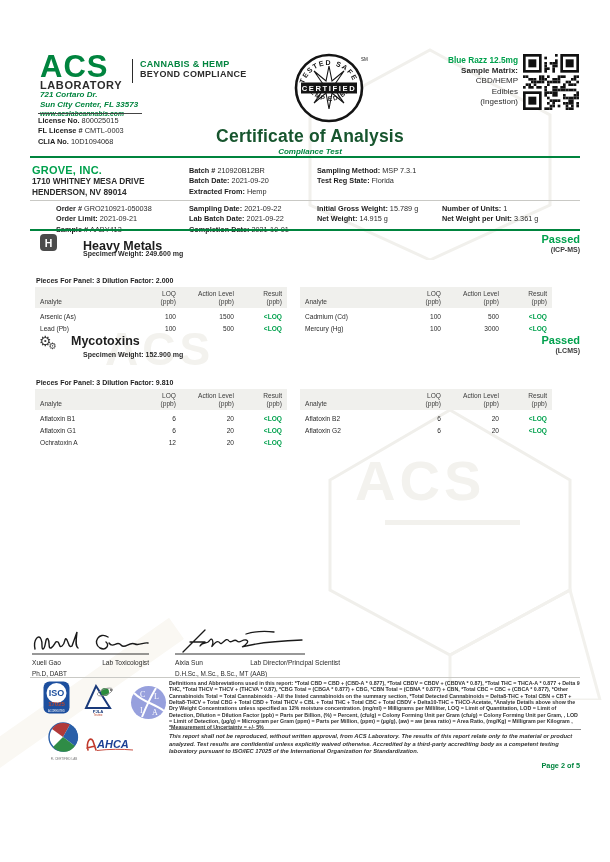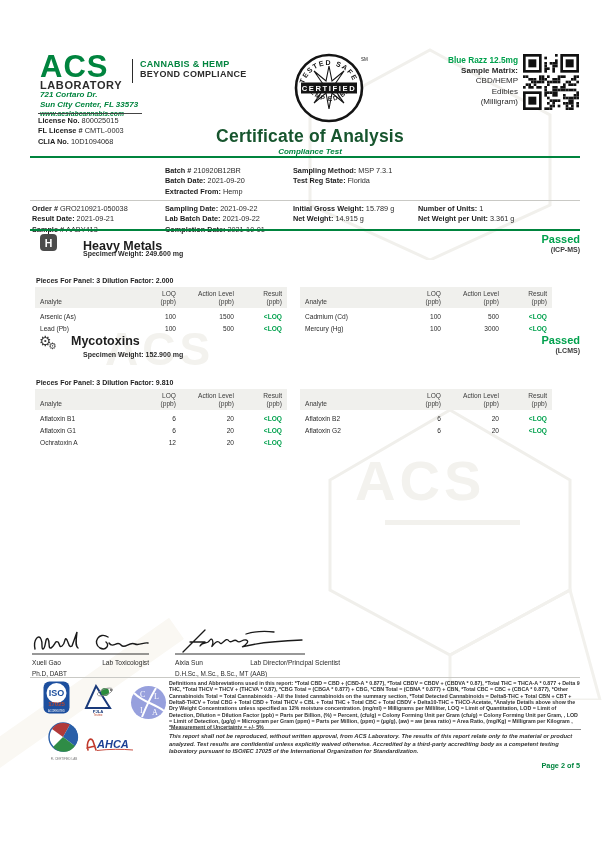--- a/index.html
+++ b/index.html
@@ -27,21 +27,21 @@
   .product .pname{color:#00a14d;font-weight:bold;font-size:8.3px;}
   .product .pmx{font-weight:bold;}
   .coa-title{font-size:17.5px;font-weight:bold;color:#17552e;text-align:center;letter-spacing:.2px;}
   .coa-sub{font-size:8px;font-weight:bold;color:#00843e;text-align:center;font-style:italic;}
   .rule-green{height:2px;background:#00843e;}
   .rule-gray{height:1px;background:#c9c9c5;}
 
   
   .client-name{font-size:11px;font-weight:bold;color:#00a14d;letter-spacing:.2px;}
   .client-addr{font-size:8.3px;font-weight:bold;color:#2b2b2b;line-height:1.35;}
-  .info-line{font-size:7.3px;line-height:1.42;color:#2b2b2b;white-space:nowrap;}
+  .info-line{font-size:7.3px;line-height:1.42;color:#2b2b2b;white-space:nowrap;margin-left:24px;}
   .info-line .lbl{font-weight:bold;color:#1d1d1d;}
 
   
   .sec-icon{width:17px;height:17px;background:#4b4b4b;border-radius:4px;color:#fff;
             font-size:10.5px;font-weight:bold;display:flex;align-items:center;justify-content:center;}
   .gear-icon{color:#3d3d3d;line-height:1;}
   .sec-title{font-size:12.5px;font-weight:bold;color:#1d1d1d;}
   .sec-spec{font-size:7px;font-weight:bold;color:#2b2b2b;}
   .passed{font-size:11px;font-weight:bold;color:#00a14d;text-align:right;}
   .method{font-size:7px;font-weight:bold;color:#3a3a3a;text-align:right;}
@@ -121,21 +121,21 @@
     <rect x="9" y="32.5" width="56" height="11" fill="#141414"></rect>
     <text x="37" y="41" text-anchor="middle" font-size="7.6" font-weight="bold" fill="#ffffff" letter-spacing="1.6" font-family="Liberation Sans, sans-serif">CERTIFIED</text>
     <text x="69" y="11" font-size="4.5" fill="#141414">SM</text>
   </svg>
 
   <div class="abs product" style="right:92px;top:55px;">
     <div class="pname">Blue Razz 12.5mg</div>
     <div class="pmx">Sample Matrix:</div>
     <div>CBD/HEMP</div>
     <div>Edibles</div>
-    <div>(Milligram)</div>
+    <div>(Ingestion)</div>
   </div>
 
   <div class="abs" style="left:523px;top:54px;">
     <svg width="56" height="56" viewBox="0 0 56 56">
         <rect x="0" y="0" width="56" height="56" fill="#ffffff"></rect>
         <rect x="32" y="0" width="2.6666666666666665" height="2.6666666666666665" fill="#111"></rect>
         <rect x="21.333333333333332" y="2.6666666666666665" width="2.6666666666666665" height="2.6666666666666665" fill="#111"></rect>
         <rect x="32" y="5.333333333333333" width="2.6666666666666665" height="2.6666666666666665" fill="#111"></rect>
         <rect x="21.333333333333332" y="8" width="2.6666666666666665" height="2.6666666666666665" fill="#111"></rect>
         <rect x="26.666666666666664" y="8" width="2.6666666666666665" height="2.6666666666666665" fill="#111"></rect>
@@ -267,35 +267,40 @@
       </svg>
   </div>
 
   <div class="abs" style="left:90px;right:80px;top:126px;">
     <div class="coa-title">Certificate of Analysis</div>
     <div class="coa-sub">Compliance Test</div>
   </div>
 
   <div class="abs rule-green" style="left:30px;right:30px;top:156px;"></div>
 
+  <div class="abs" style="left:32px;top:164px;">
+    <div class="client-name">GROVE, INC.</div>
+    <div class="client-addr">1710 WHITNEY MESA DRIVE</div>
+    <div class="client-addr">HENDERSON, NV 89014</div>
+  </div>
   <div class="abs" style="left:165px;top:166px;">
       <div class="info-line"><span class="lbl">Batch # </span><span>210920B12BR</span></div>
       <div class="info-line"><span class="lbl">Batch Date: </span><span>2021-09-20</span></div>
       <div class="info-line"><span class="lbl">Extracted From: </span><span>Hemp</span></div>
     </div>
   <div class="abs" style="left:293px;top:166px;">
       <div class="info-line"><span class="lbl">Sampling Method: </span><span>MSP 7.3.1</span></div>
       <div class="info-line"><span class="lbl">Test Reg State: </span><span>Florida</span></div>
     </div>
 
   <div class="abs rule-gray" style="left:30px;right:30px;top:200px;"></div>
 
   <div class="abs" style="left:32px;top:204px;">
       <div class="info-line"><span class="lbl">Order # </span><span>GRO210921-050038</span></div>
-      <div class="info-line"><span class="lbl">Result Date: </span><span>2021-09-21</span></div>
+      <div class="info-line"><span class="lbl">Order Limit: </span><span>2021-09-21</span></div>
       <div class="info-line"><span class="lbl">Sample # </span><span>AABY413</span></div>
     </div>
   <div class="abs" style="left:165px;top:204px;">
       <div class="info-line"><span class="lbl">Sampling Date: </span><span>2021-09-22</span></div>
       <div class="info-line"><span class="lbl">Lab Batch Date: </span><span>2021-09-22</span></div>
       <div class="info-line"><span class="lbl">Completion Date: </span><span>2021-10-01</span></div>
     </div>
   <div class="abs" style="left:293px;top:204px;">
       <div class="info-line"><span class="lbl">Initial Gross Weight: </span><span>15.789 g</span></div>
       <div class="info-line"><span class="lbl">Net Weight: </span><span>14.915 g</span></div>

